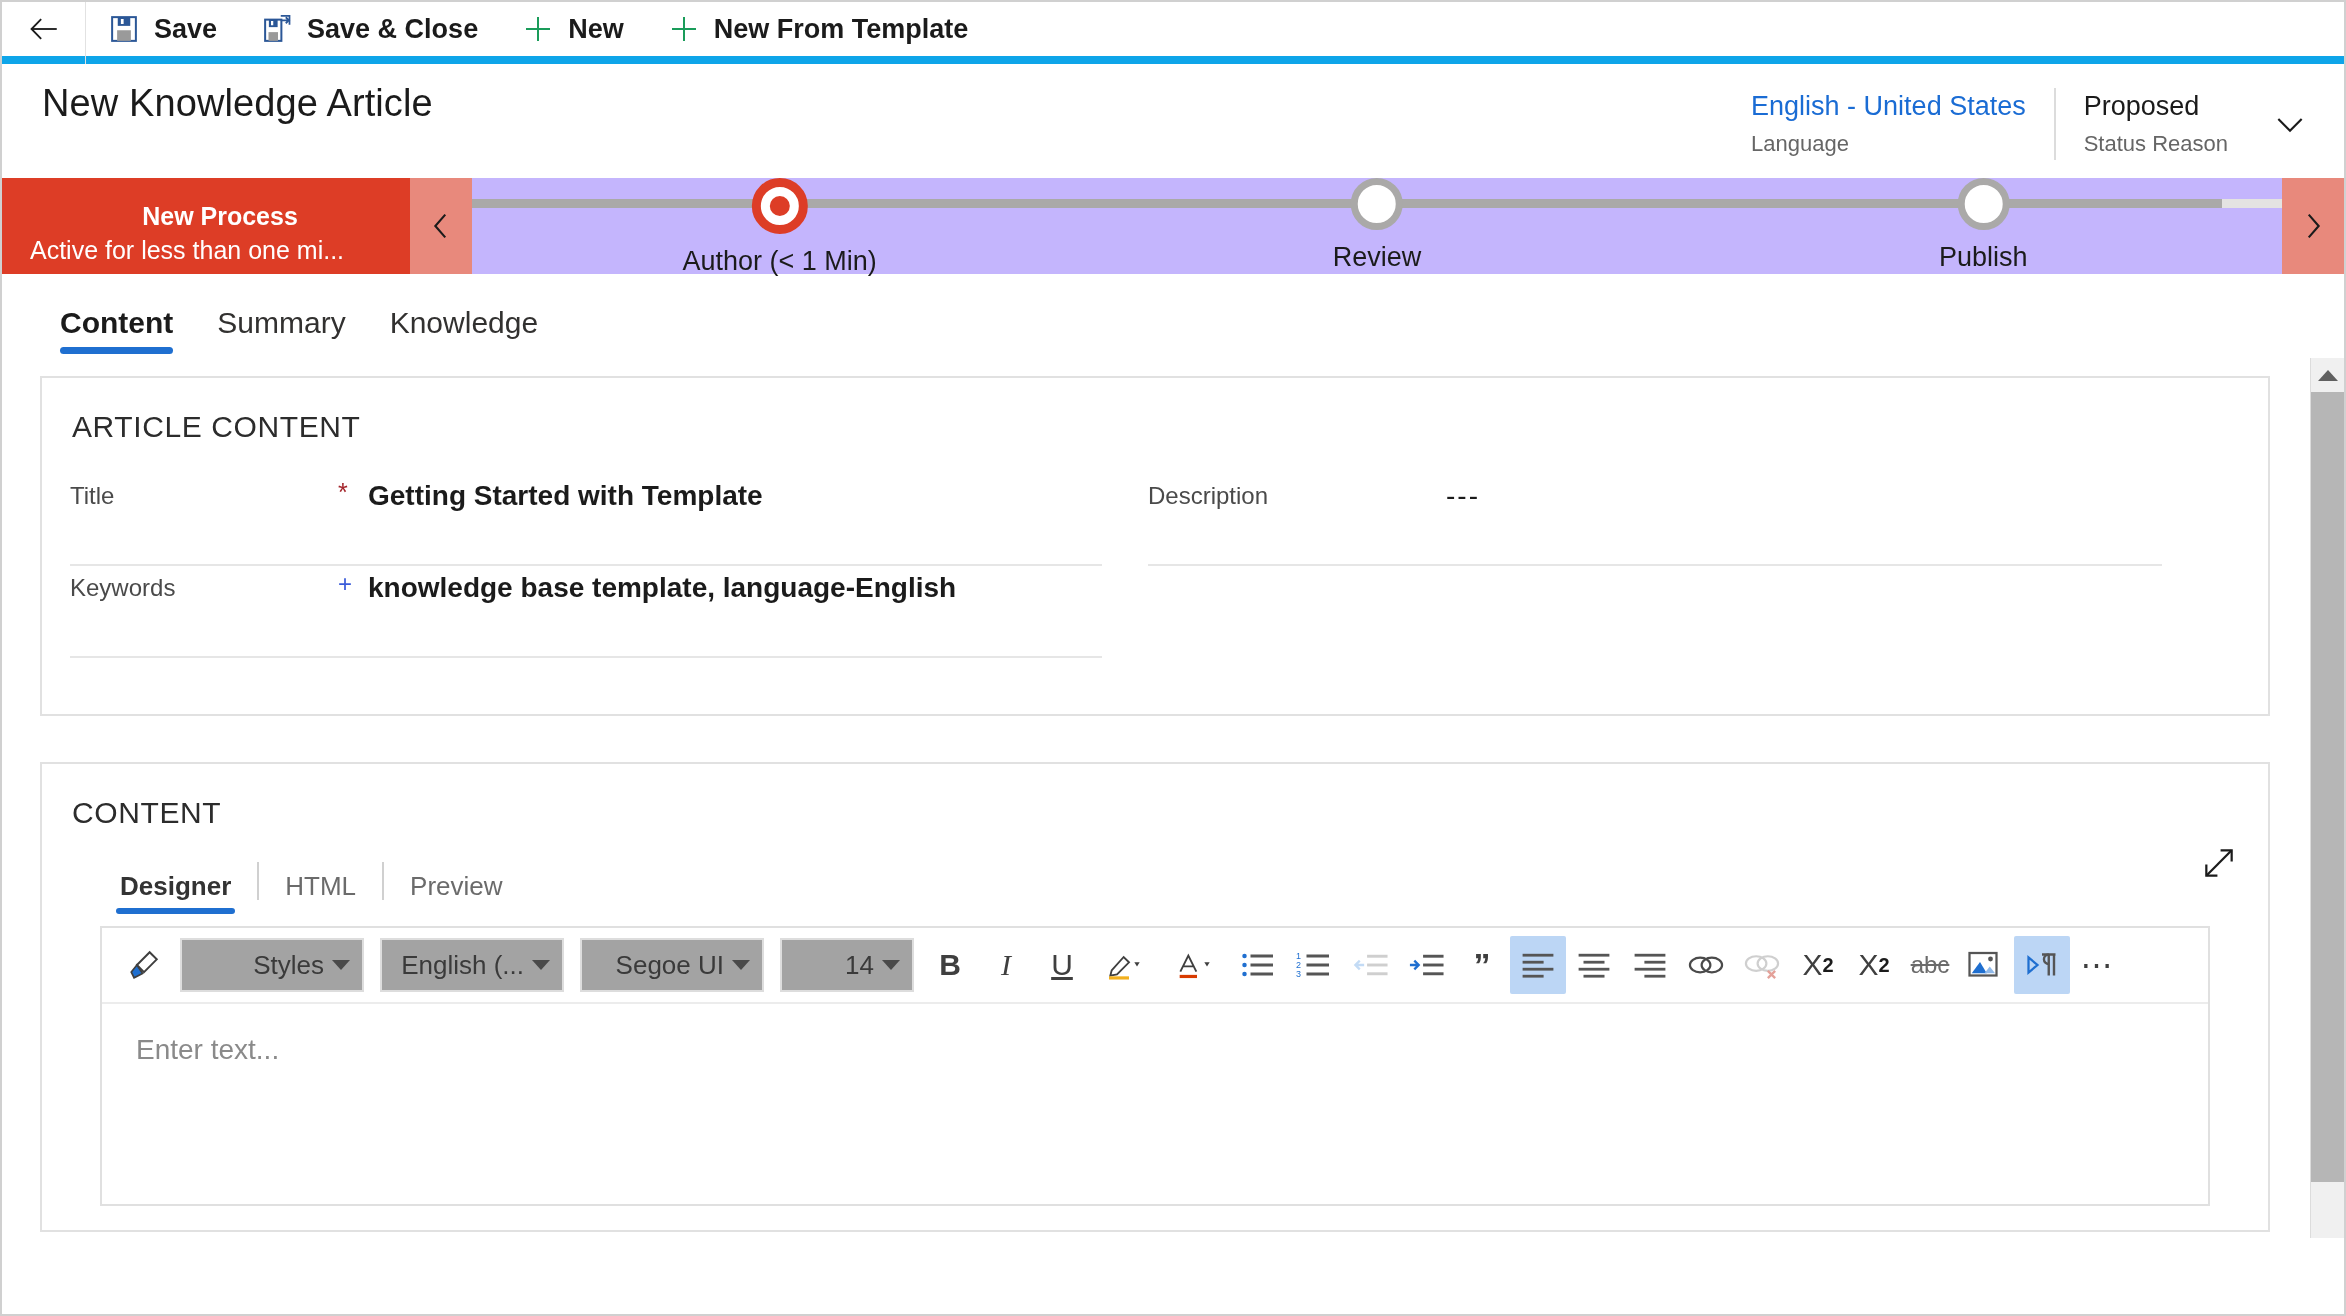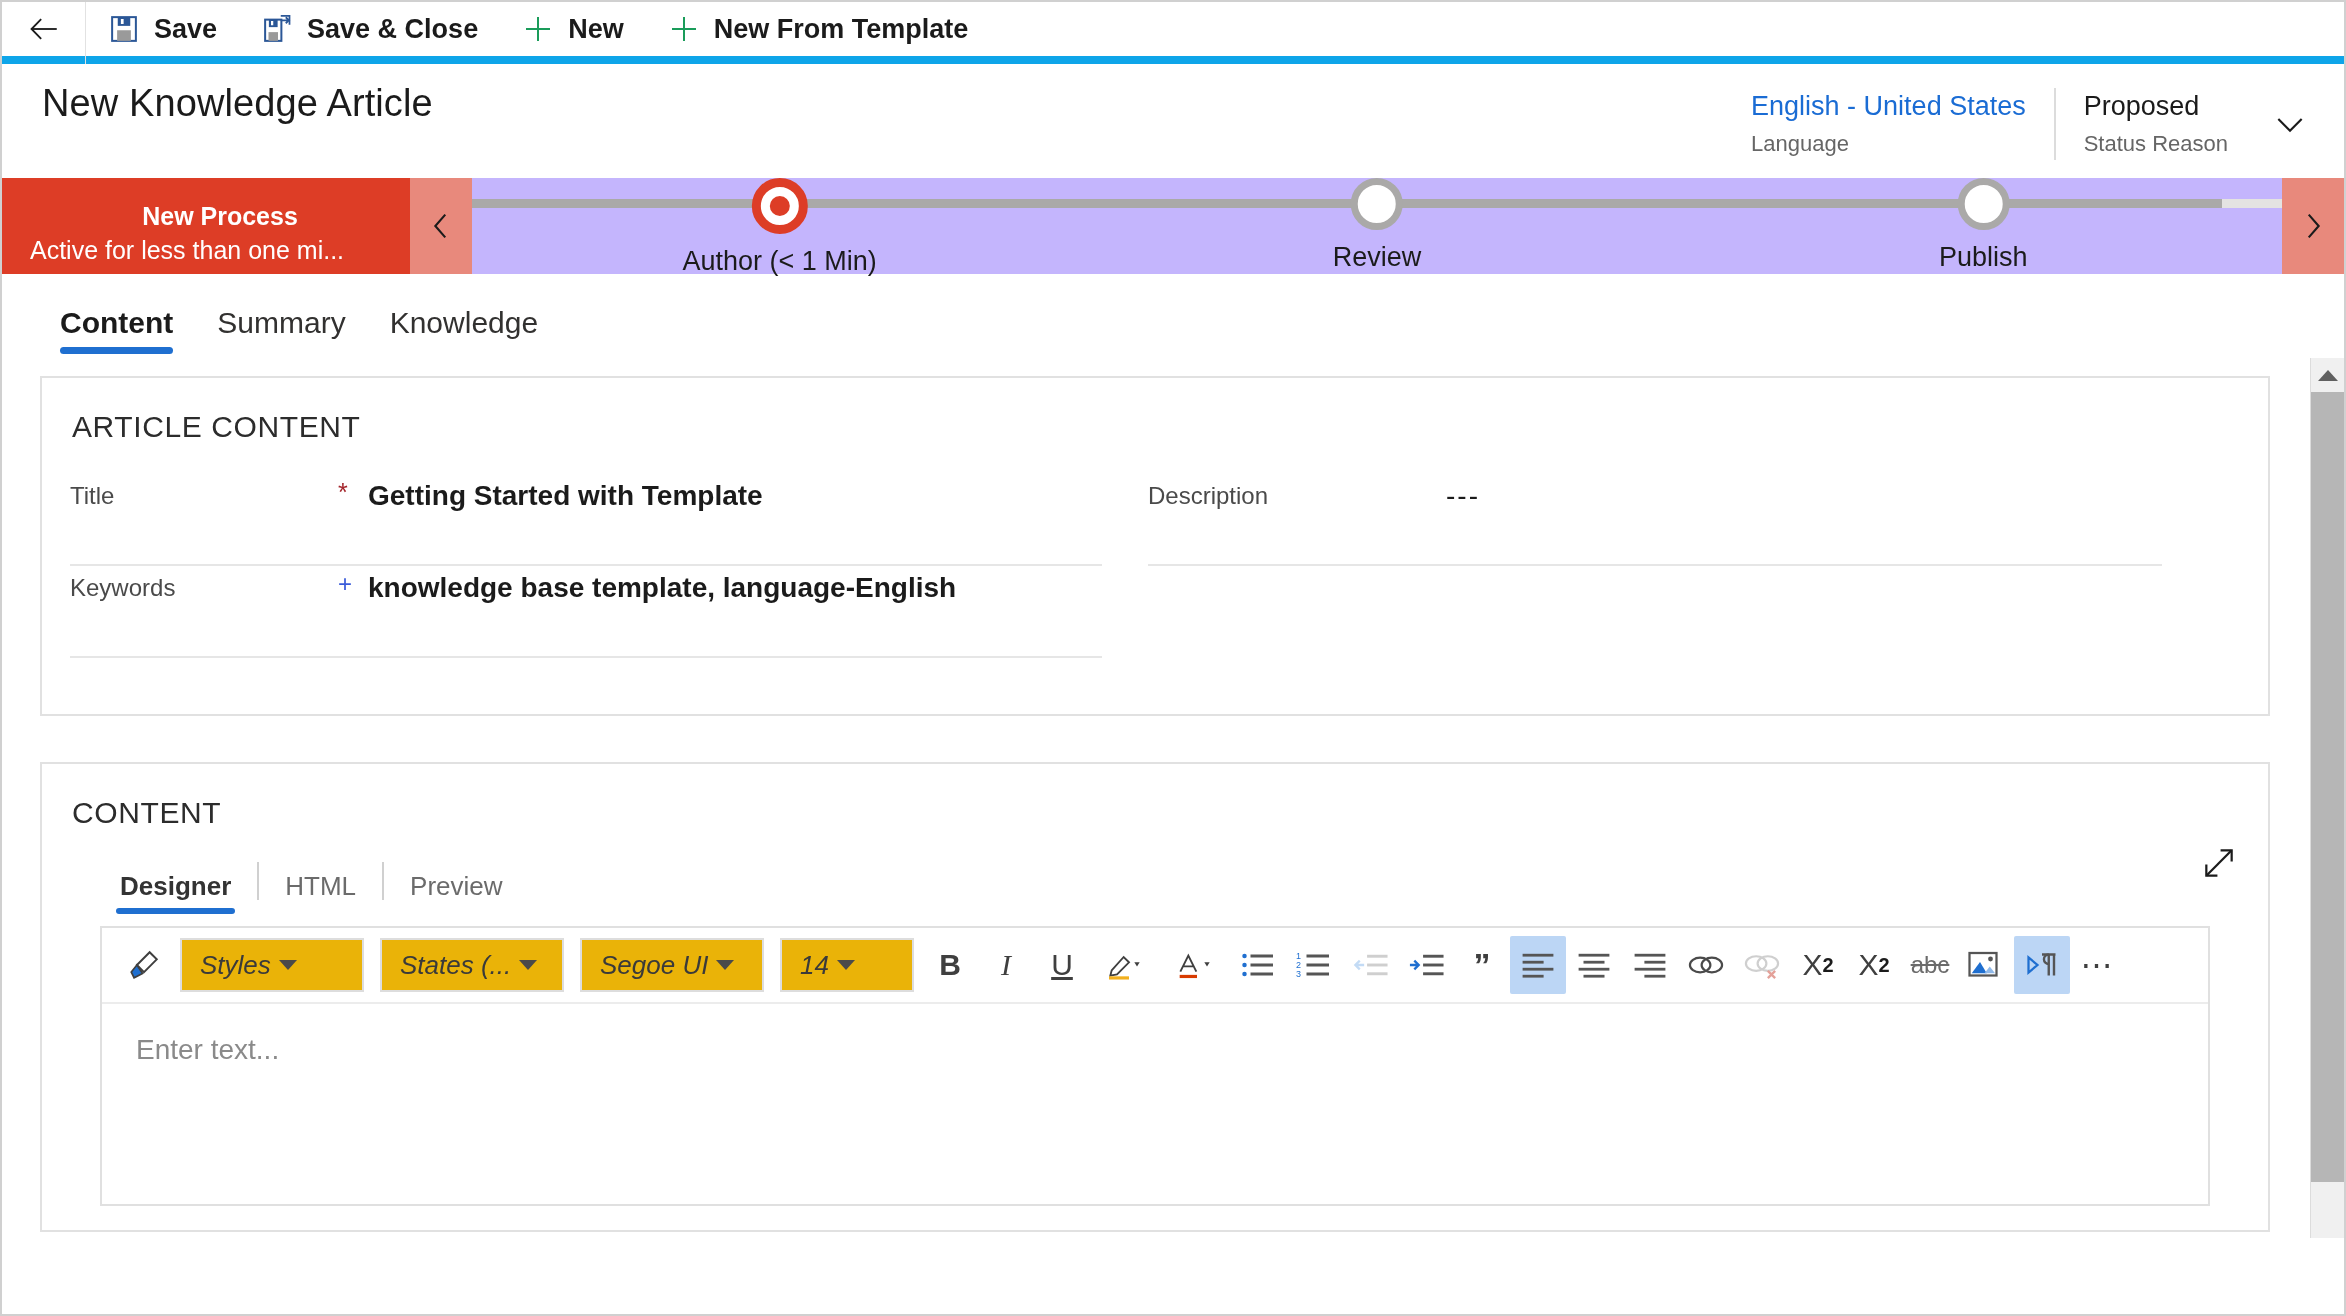--- a/index.html
+++ b/index.html
@@ -156,24 +156,24 @@
     display: flex; align-items: center; gap: 0;
     height: 76px; padding: 0 14px;
     border-bottom: 2px solid #ececec;
   }
   .tb-btn {
     width: 56px; height: 58px; display: flex; align-items: center; justify-content: center;
     cursor: pointer; border-radius: 2px; flex: none;
   }
   .tb-btn.on { background: #bcd6f5; }
   .tb-sel {
-    height: 54px; border: 2px solid #dddddd; background: #eab308;
-    display: flex; align-items: center; justify-content: flex-start;
+    height: 54px; border: 2px solid #dddddd; background: #a3a3a3;
+    display: flex; align-items: center; justify-content: flex-end;
     padding: 0 12px 0 18px; margin: 0 8px; cursor: pointer;
-    font-size: 26px; color: #3a3a3a; flex: none; font-style: italic;
+    font-size: 26px; color: #3a3a3a; flex: none;
   }
   .sel-styles { width: 184px; }
   .sel-format { width: 184px; }
   .sel-font { width: 184px; }
   .sel-size { width: 134px; }
   .caret { width: 0; height: 0; border-left: 9px solid transparent; border-right: 9px solid transparent; border-top: 10px solid #4a4a4a; margin-left: 8px; }
   .tb-txt { font-size: 30px; color: #3f3f3f; }
   .tb-txt.b { font-weight: bold; }
   .tb-txt.i { font-style: italic; font-family: "Liberation Serif", serif; }
   .tb-txt.u { text-decoration: underline; }
@@ -392,21 +392,21 @@
                 <path d="M7 12 L3 17 L5 21 L11 18 Z" fill="#1f6fd0" stroke="#3f3f3f" stroke-width="1.2"></path>
               </svg>
             </div>
 
             <div class="tb-sel sel-styles">
               <span>Styles</span>
               <span class="caret"></span>
             </div>
 
             <div class="tb-sel sel-format">
-              <span>States (...</span>
+              <span>English (...</span>
               <span class="caret"></span>
             </div>
 
             <div class="tb-sel sel-font">
               <span>Segoe UI</span>
               <span class="caret"></span>
             </div>
 
             <div class="tb-sel sel-size">
               <span>14</span>

